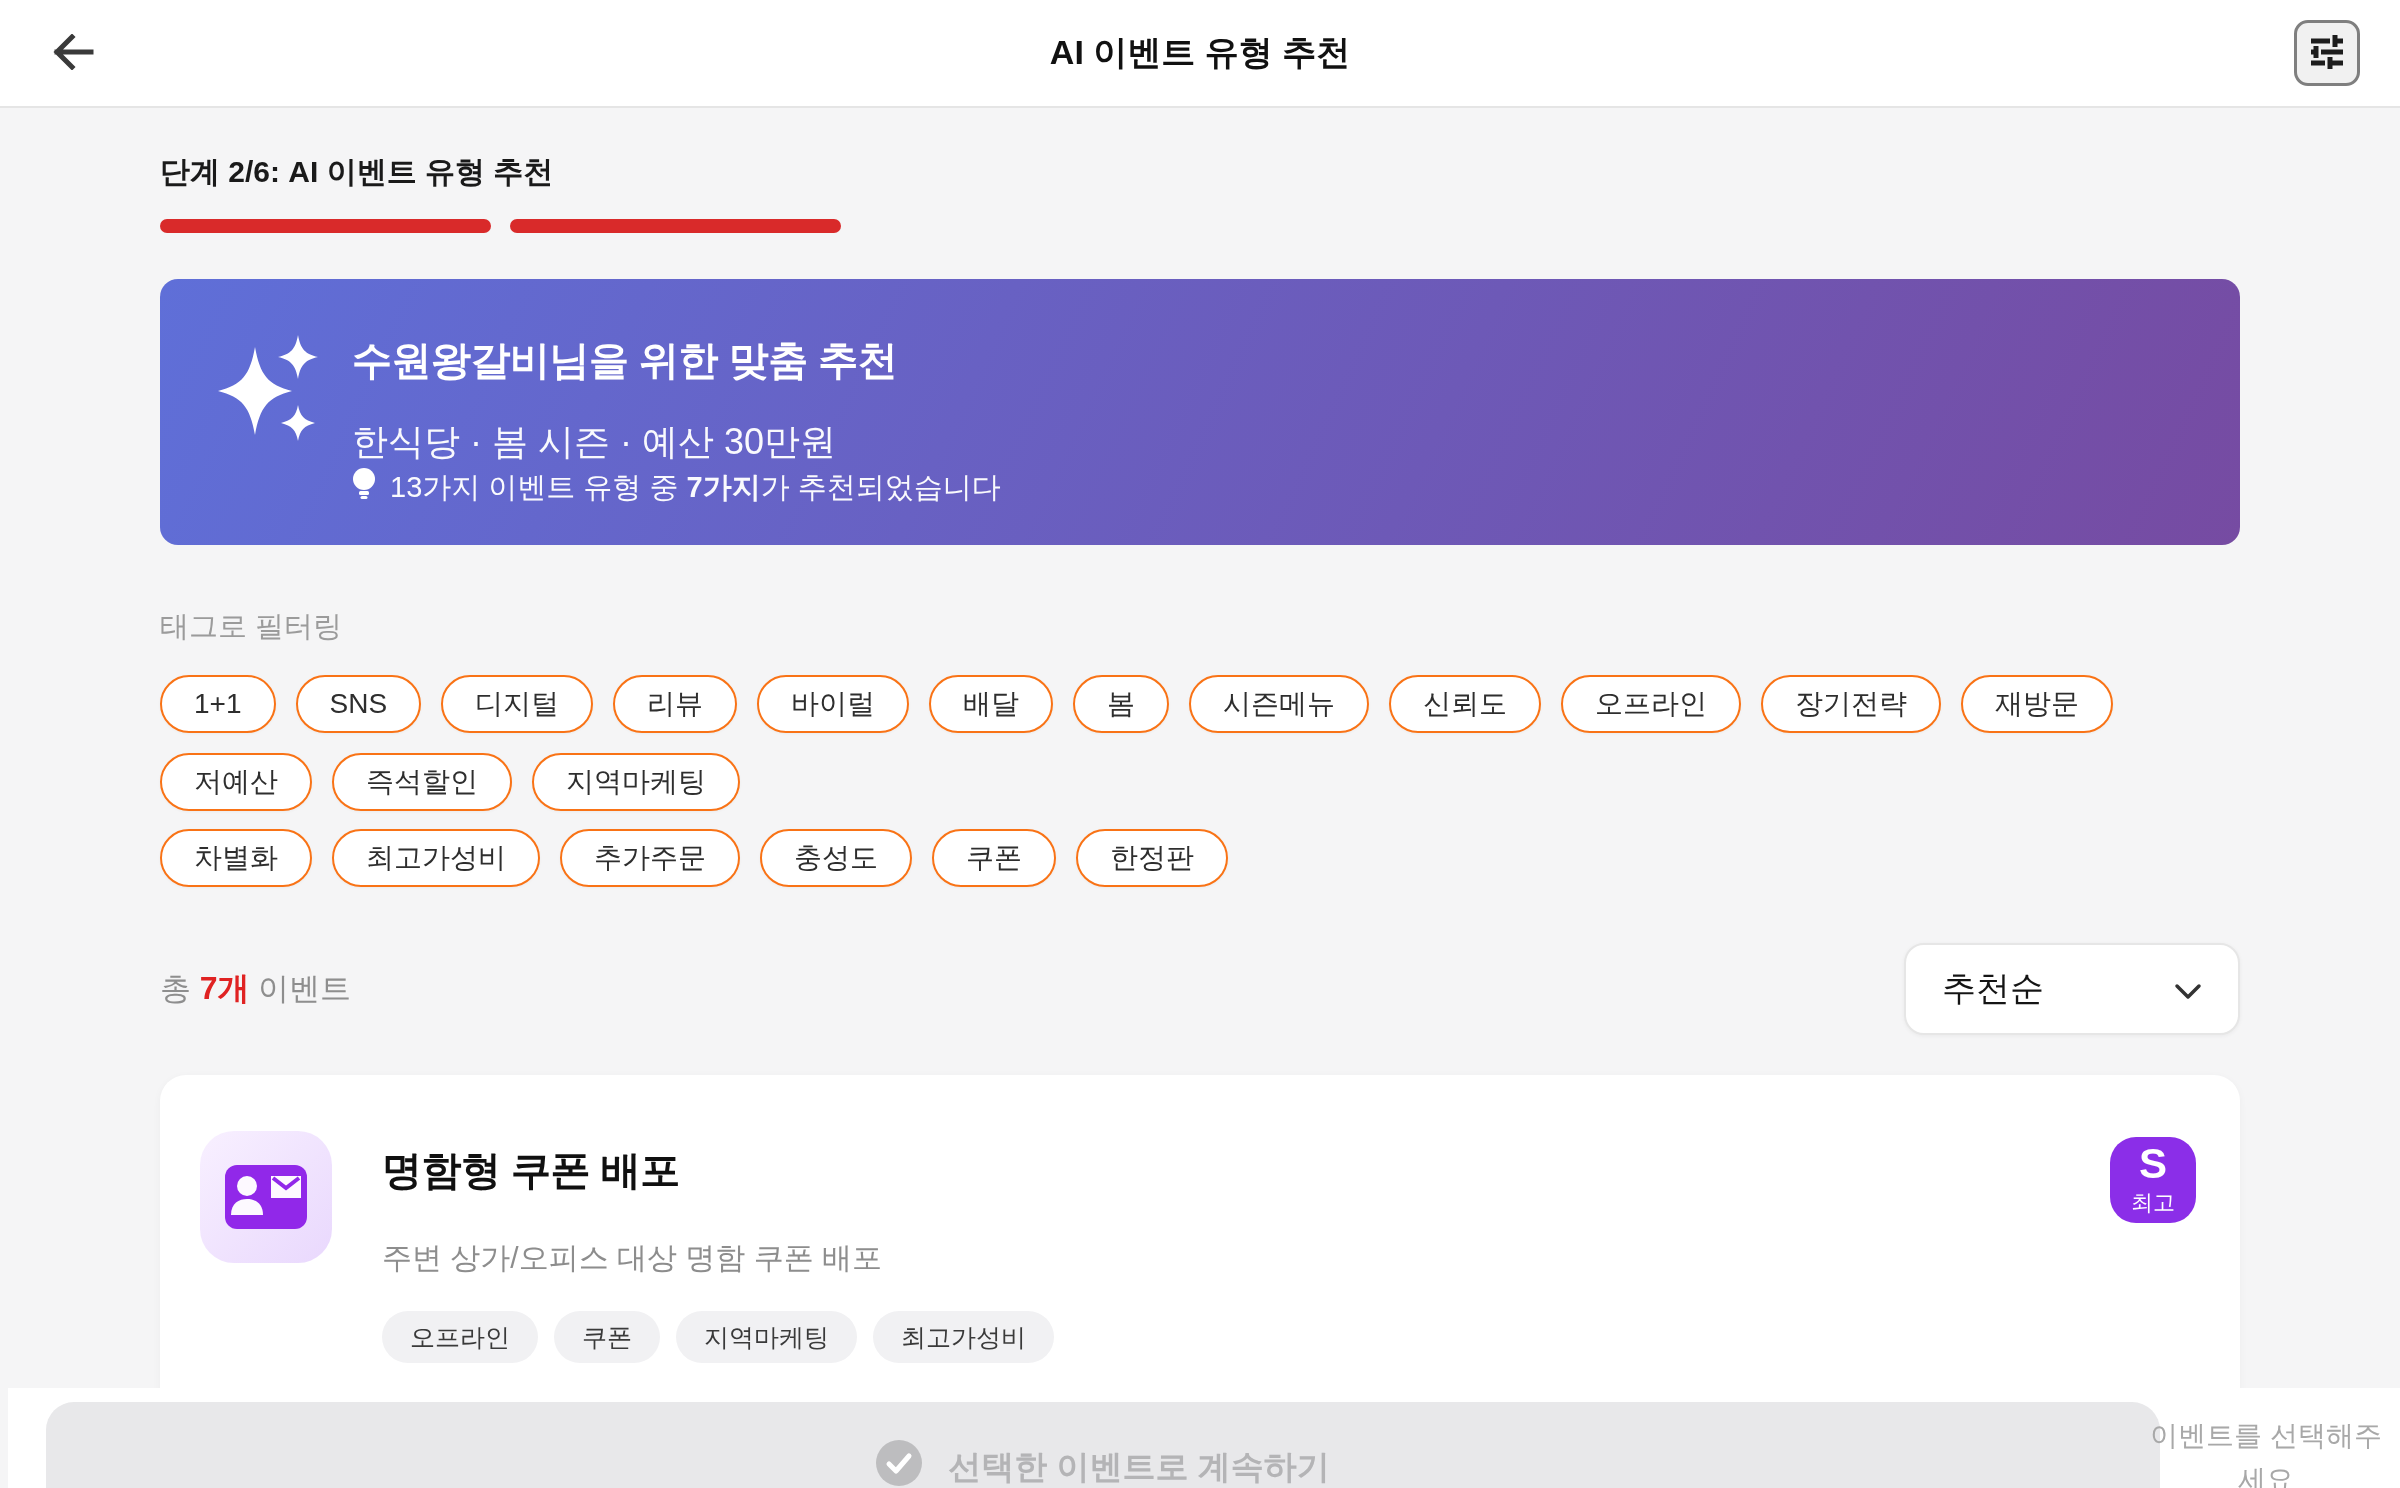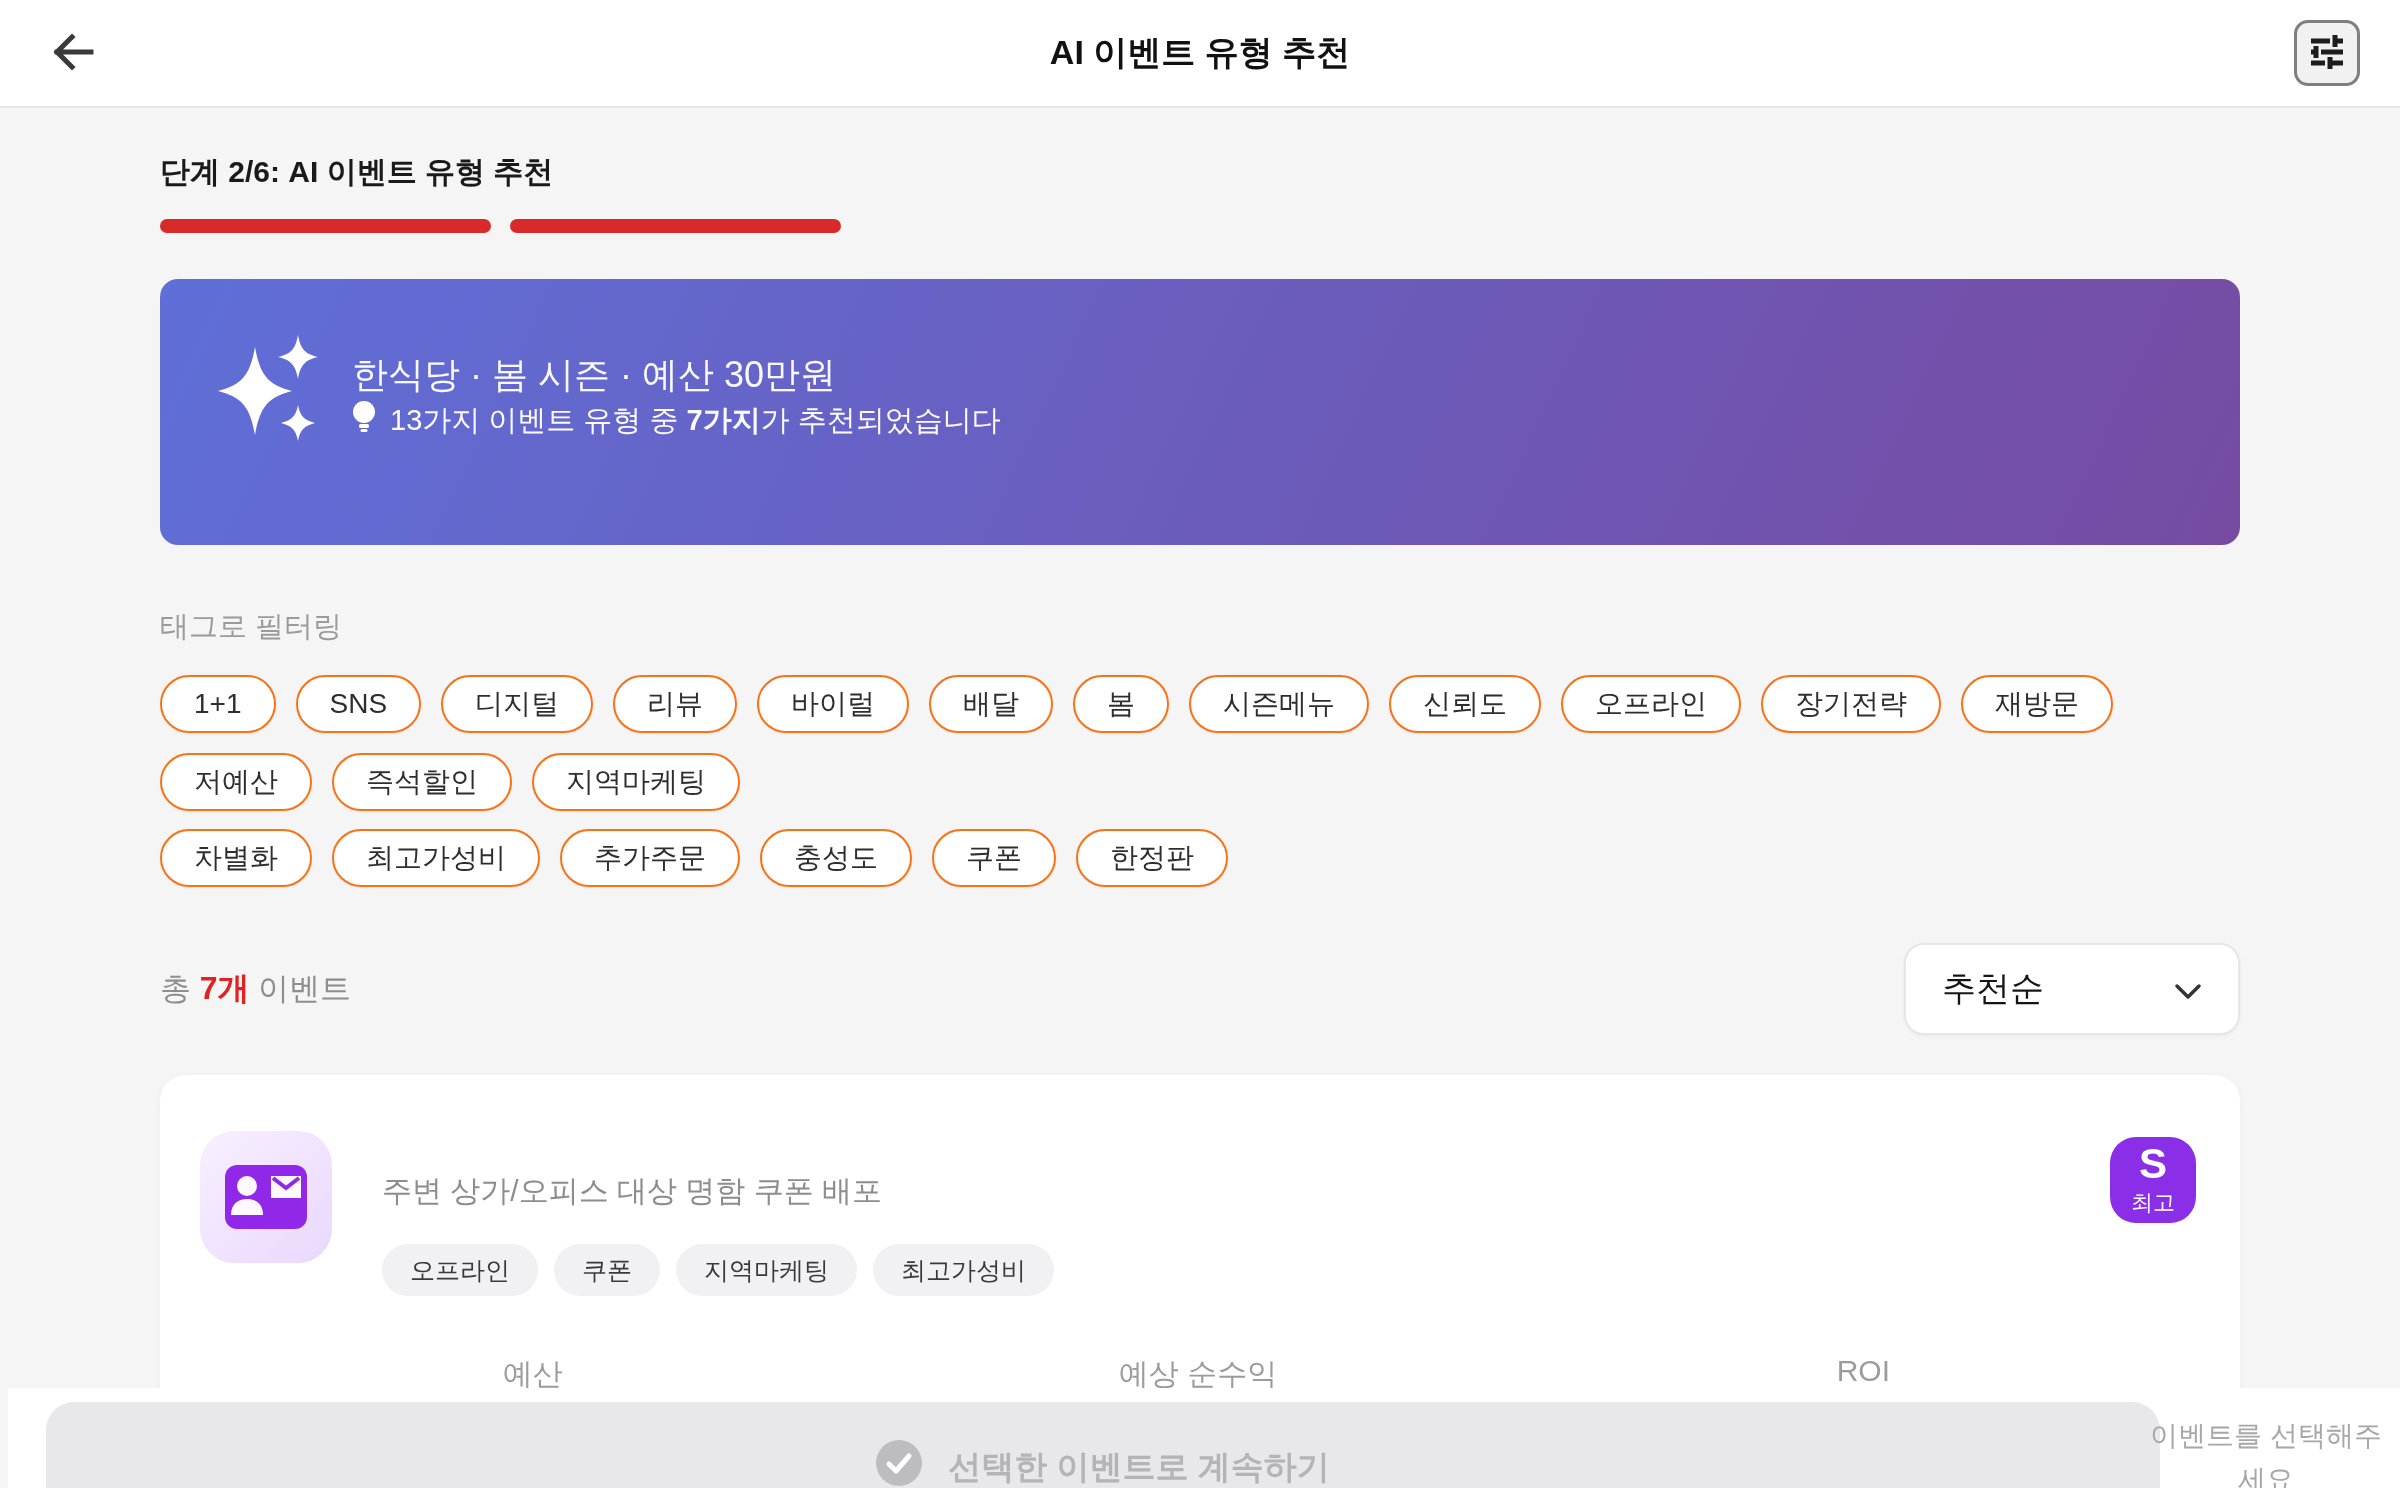--- a/index.html
+++ b/index.html
@@ -156,20 +156,21 @@
 
     <div class="banner">
       <div class="sparkle-wrap">
         <svg width="120" height="140" viewBox="0 0 120 140" fill="#fff">
           <path d="M45 20 C50 48 58 58 82 64 C58 70 50 80 45 108 C40 80 32 70 8 64 C32 58 40 48 45 20 Z"></path>
           <path d="M88 8 C90.5 22 95 27 108 30 C95 33 90.5 38 88 52 C85.5 38 81 33 68 30 C81 27 85.5 22 88 8 Z"></path>
           <path d="M88 78 C90 89 94 93 105 96 C94 99 90 103 88 114 C86 103 82 99 71 96 C82 93 86 89 88 78 Z"></path>
         </svg>
       </div>
       <div class="banner-text">
+        <div class="banner-title">수원왕갈비님을 위한 맞춤 추천</div>
         <div class="banner-sub">한식당 · 봄 시즌 · 예산 30만원</div>
         <div class="banner-info">
           <span>
             <svg width="24" height="34" viewBox="0 0 24 34" fill="#fff">
               <circle cx="12" cy="12" r="11"></circle>
               <rect x="7" y="24" width="10" height="4" rx="1.5"></rect>
               <rect x="8.5" y="29" width="7" height="3" rx="1.5"></rect>
             </svg>
           </span>
           <span><span>13가지 이벤트 유형 중 </span><b>7가지</b><span>가 추천되었습니다</span></span>
@@ -221,20 +222,21 @@
         <div class="card-icon">
           <svg width="82" height="64" viewBox="0 0 82 64">
             <rect x="0" y="0" width="82" height="64" rx="12" fill="#9128e9"></rect>
             <circle cx="22" cy="21" r="10" fill="#fdf9ff"></circle>
             <path d="M6 50 C6 38 14 34 22 34 C30 34 38 38 38 50 Z" fill="#fdf9ff"></path>
             <rect x="46" y="11" width="30" height="22" fill="#fdf9ff"></rect>
             <path d="M48 13 L61 23 L74 13" stroke="#9128e9" stroke-width="4" fill="none"></path>
           </svg>
         </div>
         <div class="card-mid">
+          <div class="card-title">명함형 쿠폰 배포</div>
           <div class="card-desc">주변 상가/오피스 대상 명함 쿠폰 배포</div>
           <div class="chip-row">
             <div class="chip">오프라인</div>
             <div class="chip">쿠폰</div>
             <div class="chip">지역마케팅</div>
             <div class="chip">최고가성비</div>
           </div>
         </div>
         <div class="grade-badge">
           <div class="grade-letter">S</div>

